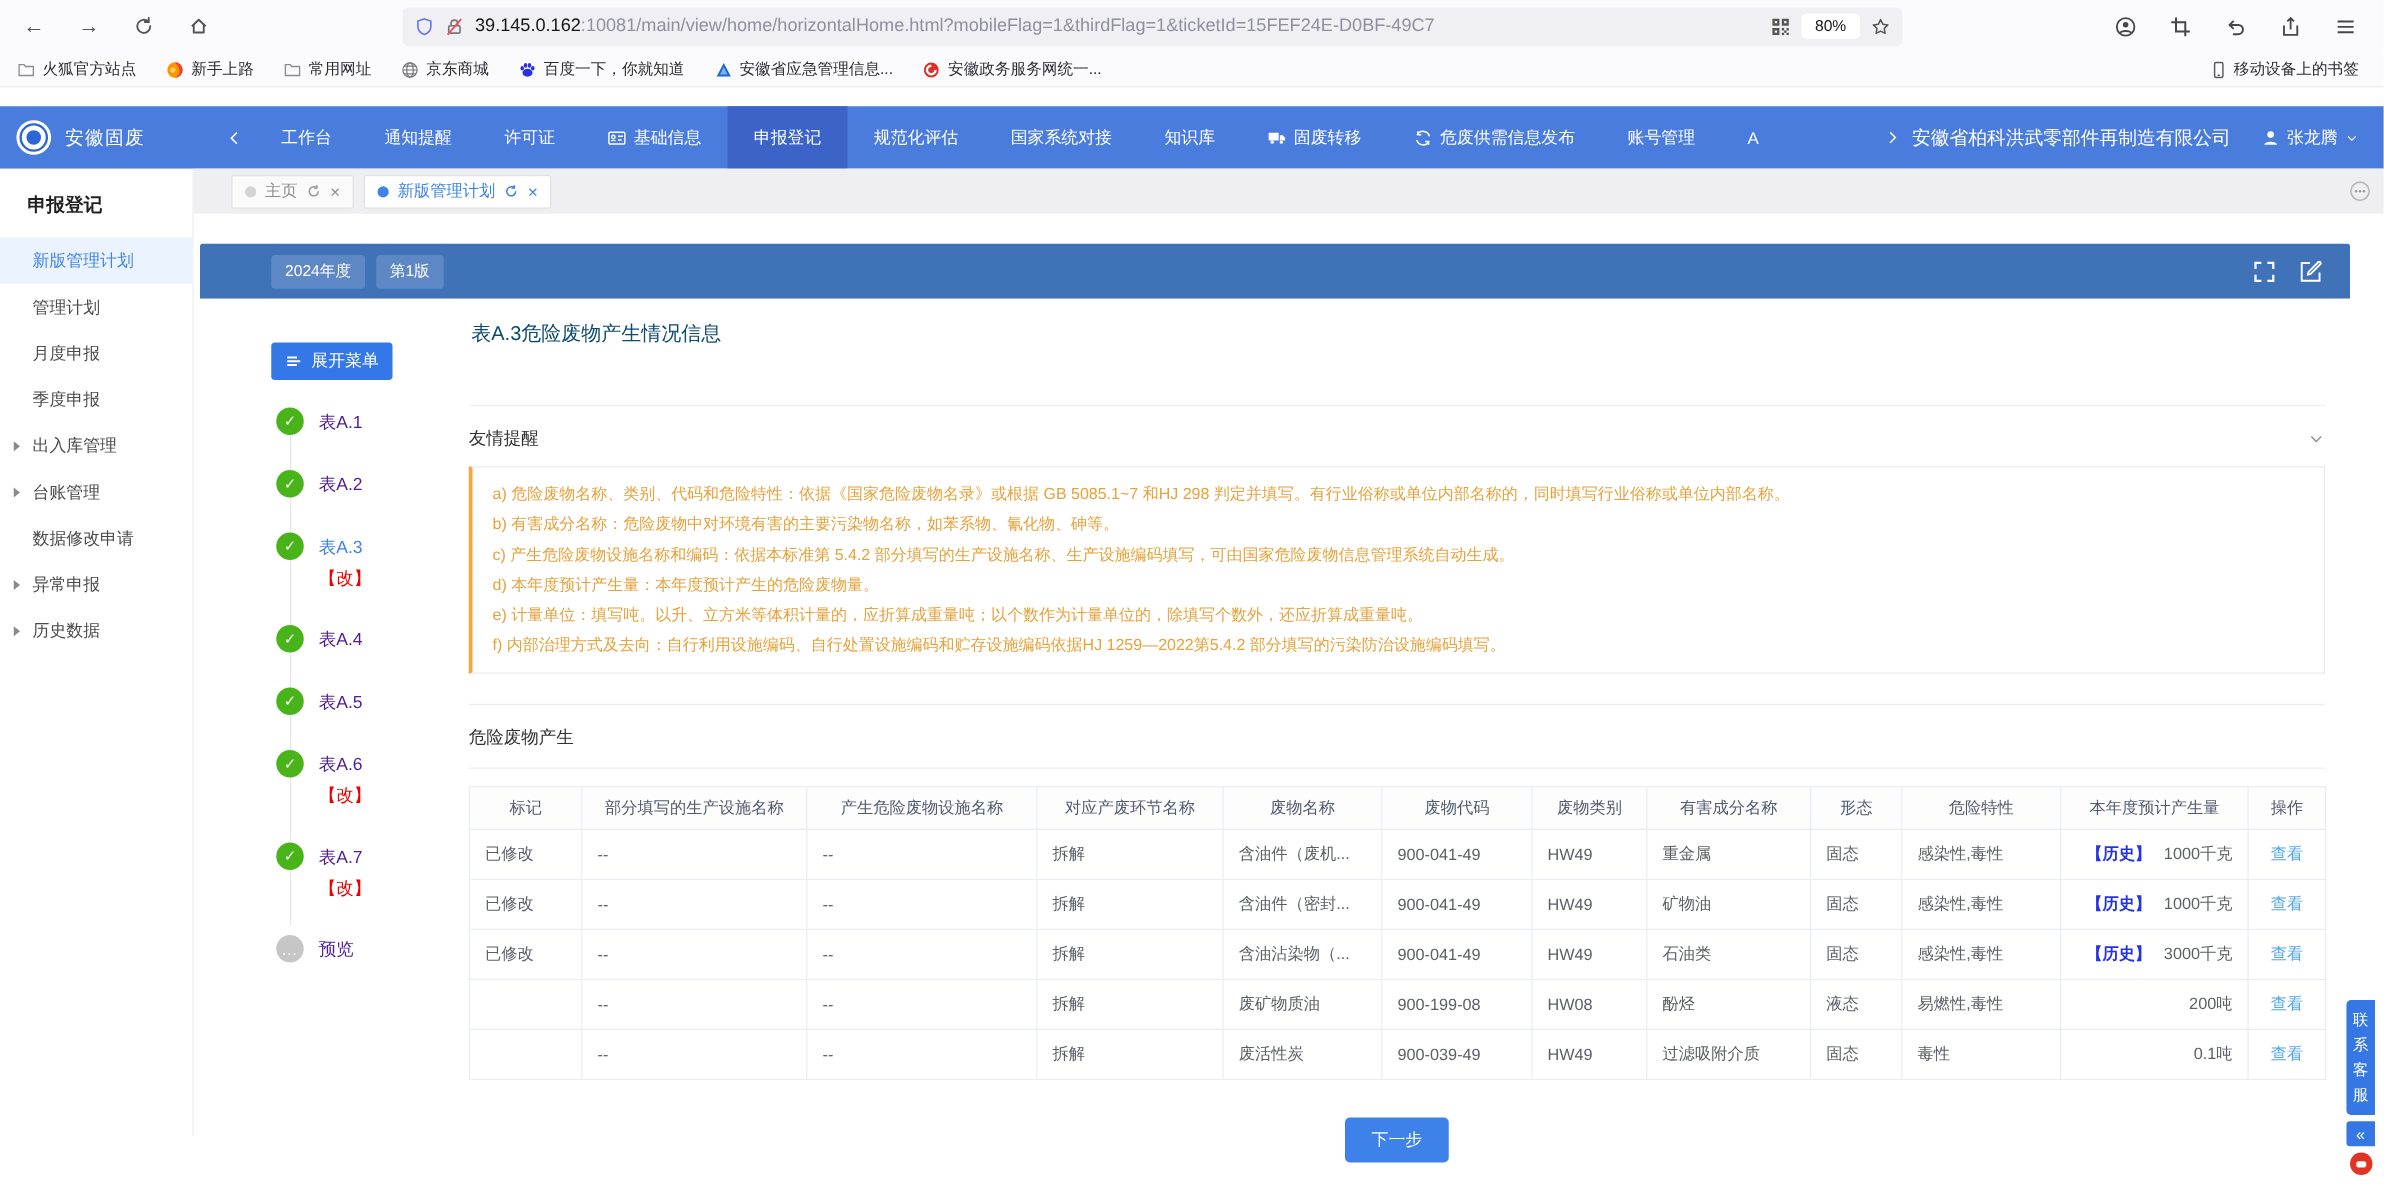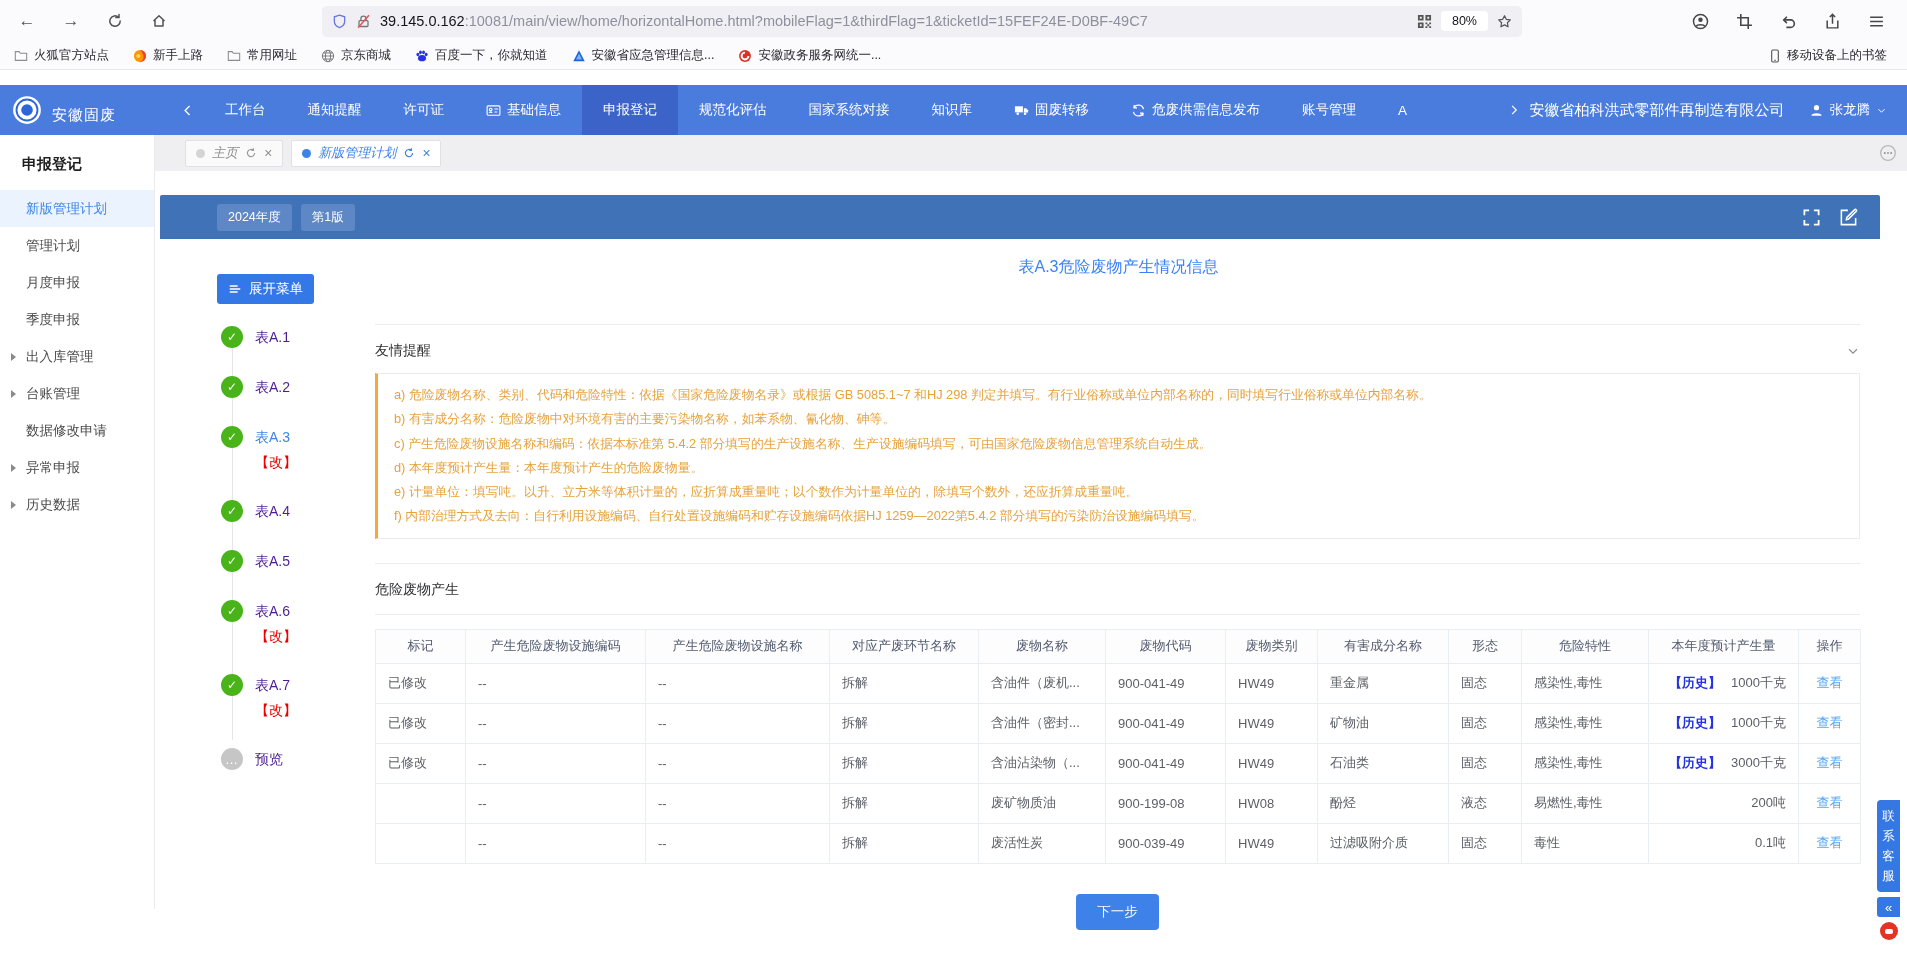--- a/index.html
+++ b/index.html
@@ -26,21 +26,21 @@
   .bookmarks { height:28px; background:#FBFBFE; border-bottom:1px solid #E7E7EC;
     display:flex; align-items:center; padding:0 14px; gap:24px; font-size:12.5px; color:#2b2b33; }
   .bm-item { display:flex; align-items:center; gap:6px; white-space:nowrap; }
   .bm-icon { width:14px; height:14px; }
   .bm-mobile { margin-left:auto; display:flex; align-items:center; gap:5px; padding-right:6px; }
   .chrome-gap { height:15px; background:#fff; }
 
   
   .appnav { height:50px; background:var(--nav-blue,#4A7CDE); display:flex; align-items:center;
     color:#fff; padding-left:12px; font-size:13.5px; }
-  .brand { display:flex; align-items:flex-end; gap:10px; width:158px; }
+  .brand { display:flex; align-items:center; gap:10px; width:158px; }
   .brand-logo { width:30px; height:30px; }
   .brand-name { font-size:15px; letter-spacing:1px; }
   .nav-collapse { width:34px; height:50px; display:flex; align-items:center; justify-content:center; }
   .nav-collapse .icon { width:13px; height:13px; color:#fff; }
   .nav-items { display:flex; align-items:center; height:66px; }
   .nav-item { height:50px; display:flex; align-items:center; gap:6px; padding:0 21px; white-space:nowrap; cursor:pointer; }
   .nav-item.active { background:var(--nav-active,#3B63C8); }
   .nav-icon { width:15px; height:15px; color:#fff; }
   .nav-right { margin-left:auto; display:flex; align-items:center; gap:10px; padding-right:20px; }
   .nav-right .crumb-icon { width:12px; height:12px; color:#fff; }
@@ -53,21 +53,21 @@
   .app-body { display:flex; height:774px; }
   .sidebar { width:155px; background:#fff; border-right:1px solid #EBEBEB; padding-top:20px; flex:none; }
   .sb-title { font-size:15px; font-weight:bold; color:#1f1f1f; padding-left:22px; margin-bottom:16px; }
   .sb-item { height:37px; display:flex; align-items:center; font-size:13.5px; color:#4a4a4a; cursor:pointer; }
   .sb-arrow { width:26px; display:flex; justify-content:center; }
   .sb-arrow i { width:0; height:0; border-top:4px solid transparent; border-bottom:4px solid transparent;
     border-left:5px solid #8a8a8a; }
   .sb-item.active { color:var(--sb-active,#4285E8); background:var(--sb-active-bg,#EBF3FE); }
 
   .main { flex:1; min-width:0; background:#fff; }
-  .tabbar { height:36px; background:#EFEFF1; display:flex; align-items:center; padding:0 10px 0 30px; gap:8px;font-style:italic; }
+  .tabbar { height:36px; background:#EFEFF1; display:flex; align-items:center; padding:0 10px 0 30px; gap:8px; }
   .tab { height:27px; background:#FAFAFA; border:1px solid #E1E1E1; border-radius:2px; display:inline-flex;
     align-items:center; gap:7px; padding:0 10px; font-size:13px; color:#8f8f8f; cursor:pointer; }
   .tab .tab-dot { width:9px; height:9px; border-radius:50%; background:#D4D4D4; }
   .tab .icon { width:12px; height:12px; color:#9a9a9a; }
   .tab.active { background:#fff; color:var(--tab-blue,#3E83E8); }
   .tab.active .tab-dot { background:var(--tab-blue,#3E83E8); }
   .tab.active .icon { color:var(--tab-blue,#3E83E8); }
   .tab-close { font-size:14px; line-height:1; }
   .tab-more { margin-left:auto; width:18px; height:18px; }
 
@@ -88,21 +88,21 @@
   .steps::before { content:""; position:absolute; left:14.5px; top:12px; bottom:30px; width:1px; background:#E6E6E6; }
   .step-item { position:relative; display:flex; gap:12px; margin-bottom:28px; }
   .step-circle { width:22px; height:22px; border-radius:50%; background:var(--green,#49B41A); color:#fff;
     font-size:12px; display:flex; align-items:center; justify-content:center; flex:none; z-index:1; }
   .step-circle.pending { background:#C6C6C6; font-size:13px; letter-spacing:1px; }
   .step-label { font-size:14px; color:#4c1d95; line-height:22px; }
   .step-label.current { color:var(--tab-blue,#3E83E8); }
   .step-changed { display:block; font-size:14px; color:var(--red,#EE0000); line-height:20px; margin-top:4px; }
 
   .form-col { flex:1; min-width:0; padding:12px 20px 30px 30px; }
-  .form-title { font-size:16px; color:#3b82f6; font-weight:500; margin:6px 0 0 2px;text-align:center; }
+  .form-title { font-size:16px; color:#0c4a6e; font-weight:500; margin:6px 0 0 2px; }
   .section-head { margin-top:46px; border-top:1px solid #EDEDED; padding-top:17px;
     display:flex; align-items:center; justify-content:space-between; }
   .section-label { font-size:14px; color:#303133; }
   .chev { width:14px; height:14px; color:#8f8f8f; cursor:pointer; }
   .reminder-box { margin-top:13px; border:1px solid #EBEBEB; border-left:3px solid #F3A73F; padding:9px 16px; }
   .reminder-box p { font-size:12.8px; line-height:24.3px; color:var(--orange,#E6A23C); }
   .table-section-head { margin-top:24px; padding-bottom:15px; border-bottom:1px solid #EDEDED;text-align:center; }
   table.waste { width:100%; table-layout:fixed; border-collapse:collapse; margin-top:14px; font-size:13px; }
   table.waste th { height:34px; border:1px solid #E9EDF4; background:#FDFDFE; font-weight:normal;
     color:#515A6E; text-align:center; padding:0 4px; overflow:hidden; white-space:nowrap; }
@@ -575,21 +575,21 @@
                   <col style="width:92px">
                   <col style="width:131px">
                 <col style="width:73px">
                   <col style="width:127px">
                   <col style="width:150px">
                   <col style="width:62px">
               </colgroup>
               <thead>
                   <tr>
                     <th>标记</th>
-                    <th>产生危险废物设施编码</th>
+                    <th>部分填写的生产设施名称</th>
                     <th>产生危险废物设施名称</th>
                     <th>对应产废环节名称</th>
                     <th>废物名称</th>
                     <th>废物代码</th>
                     <th>废物类别</th>
                     <th>有害成分名称</th>
                     <th>形态</th>
                     <th>危险特性</th>
                     <th>本年度预计产生量</th>
                     <th>操作</th>

